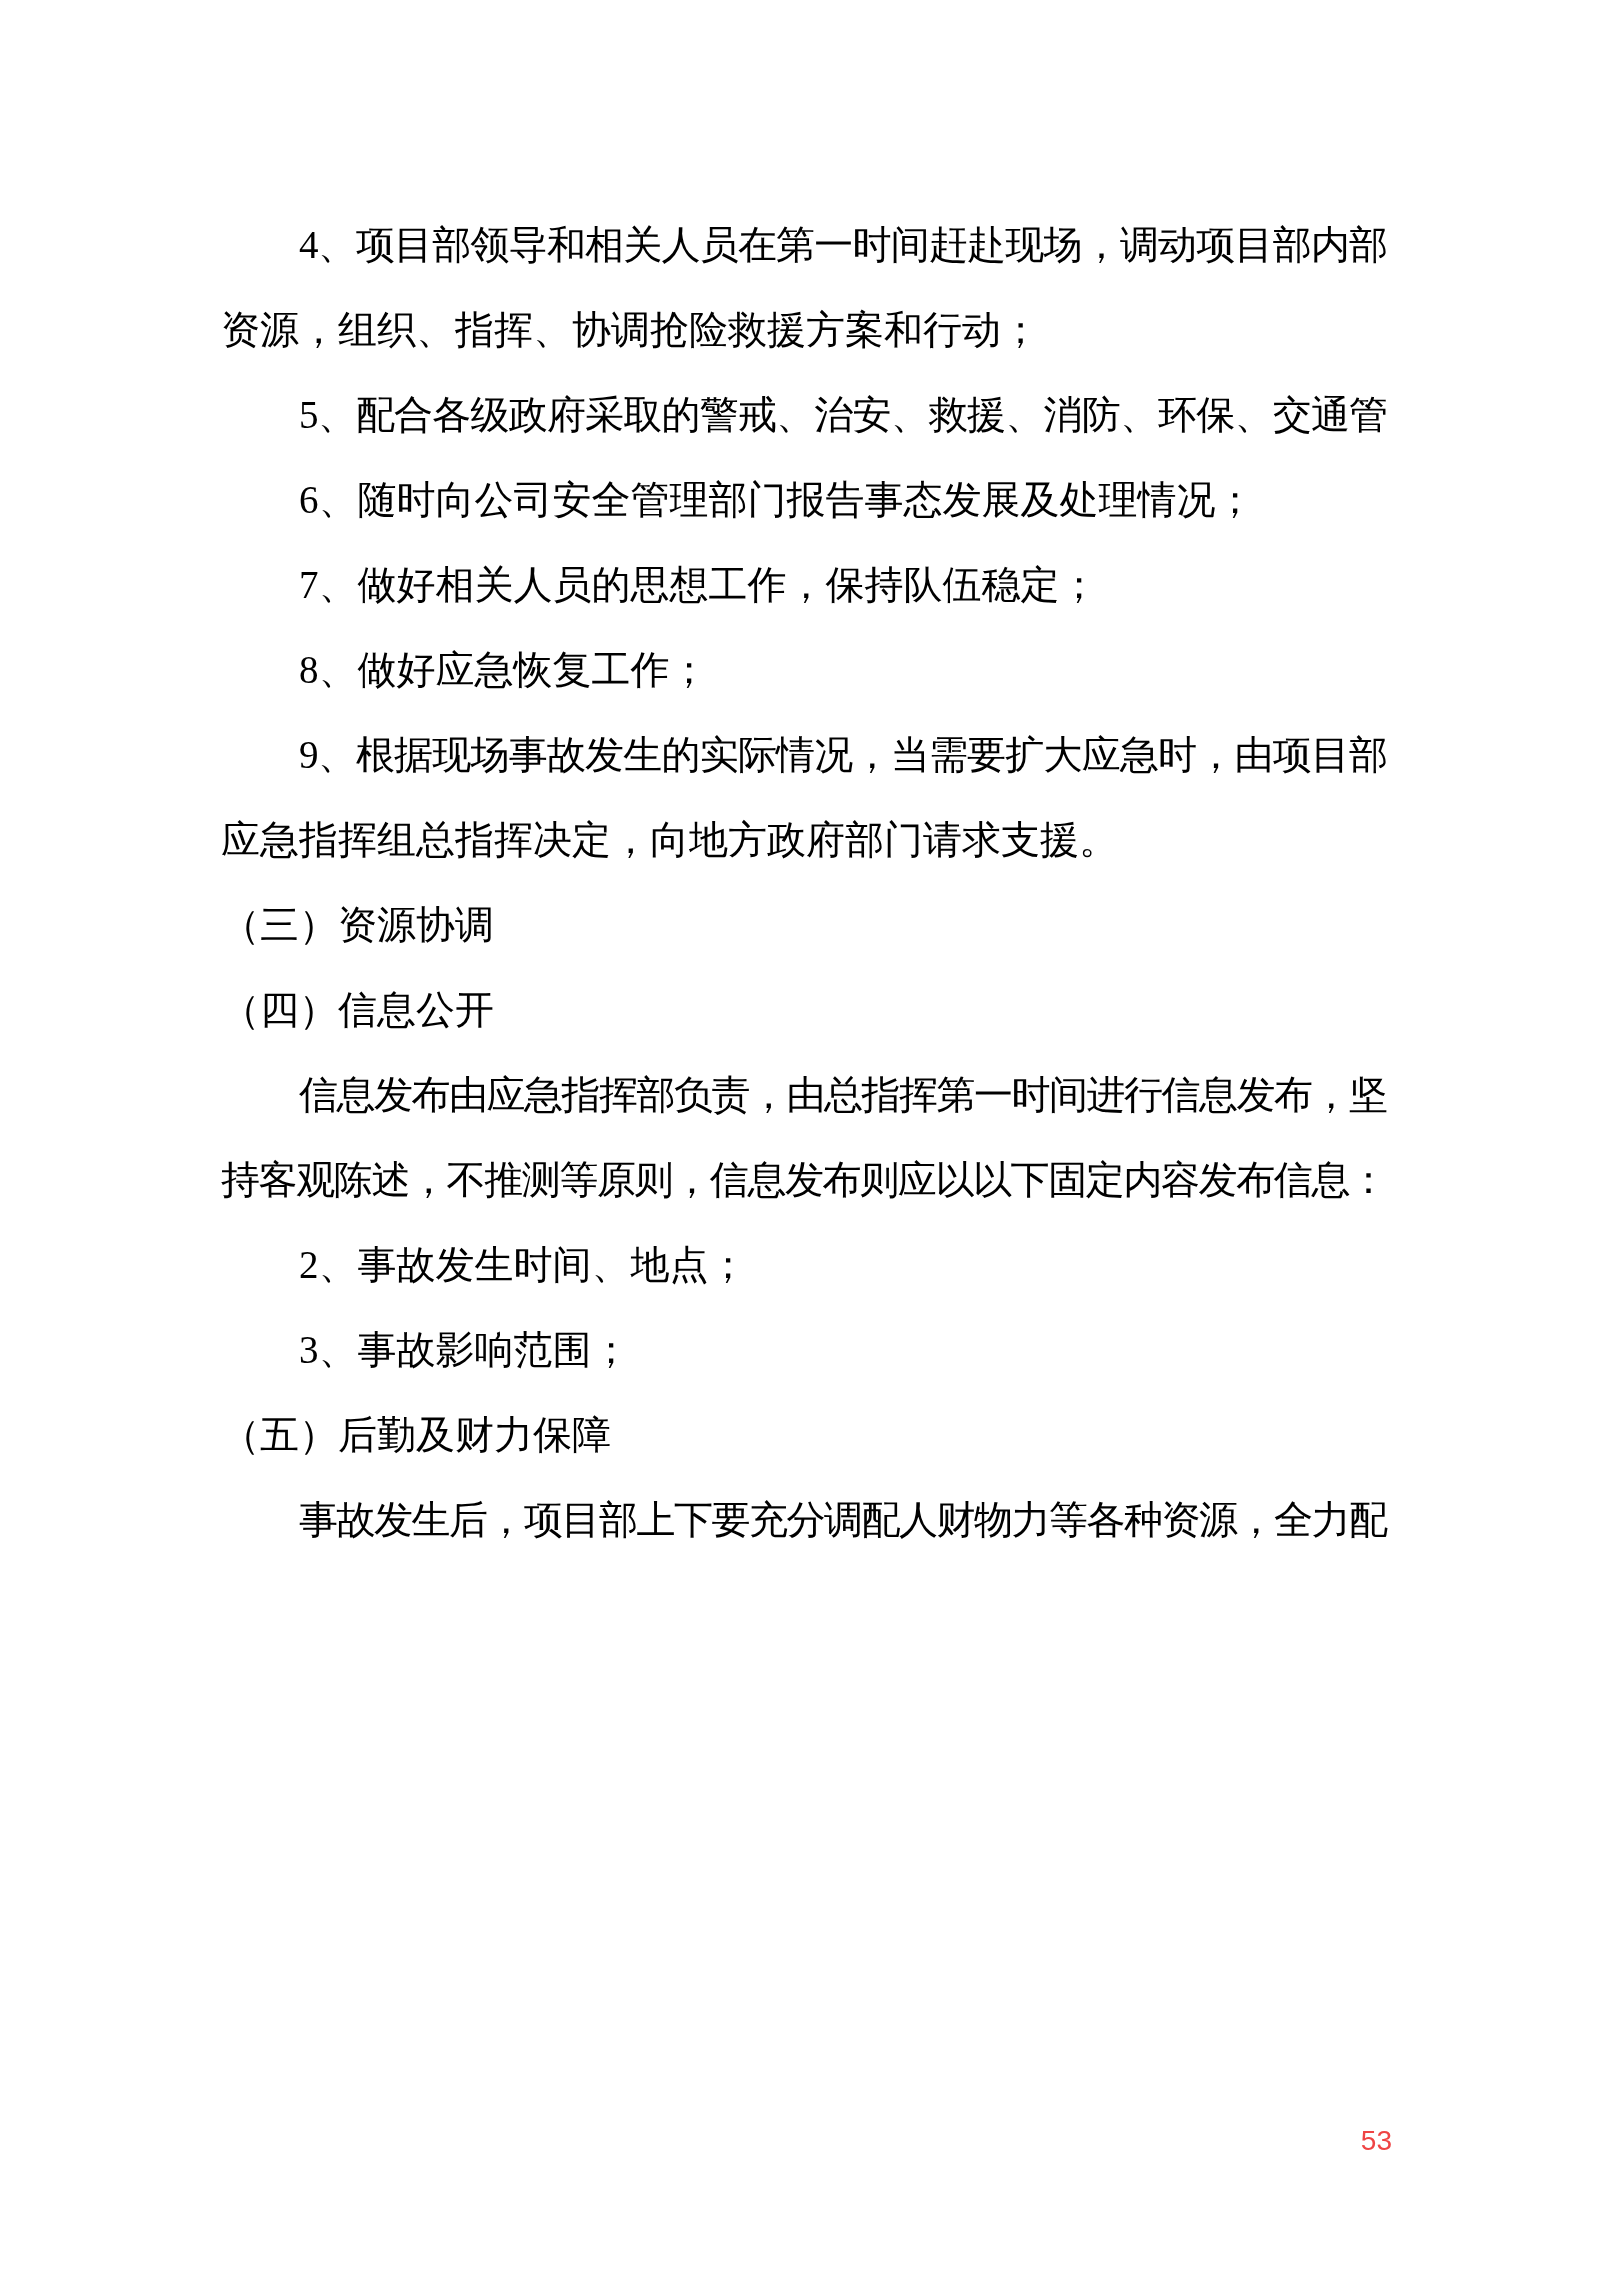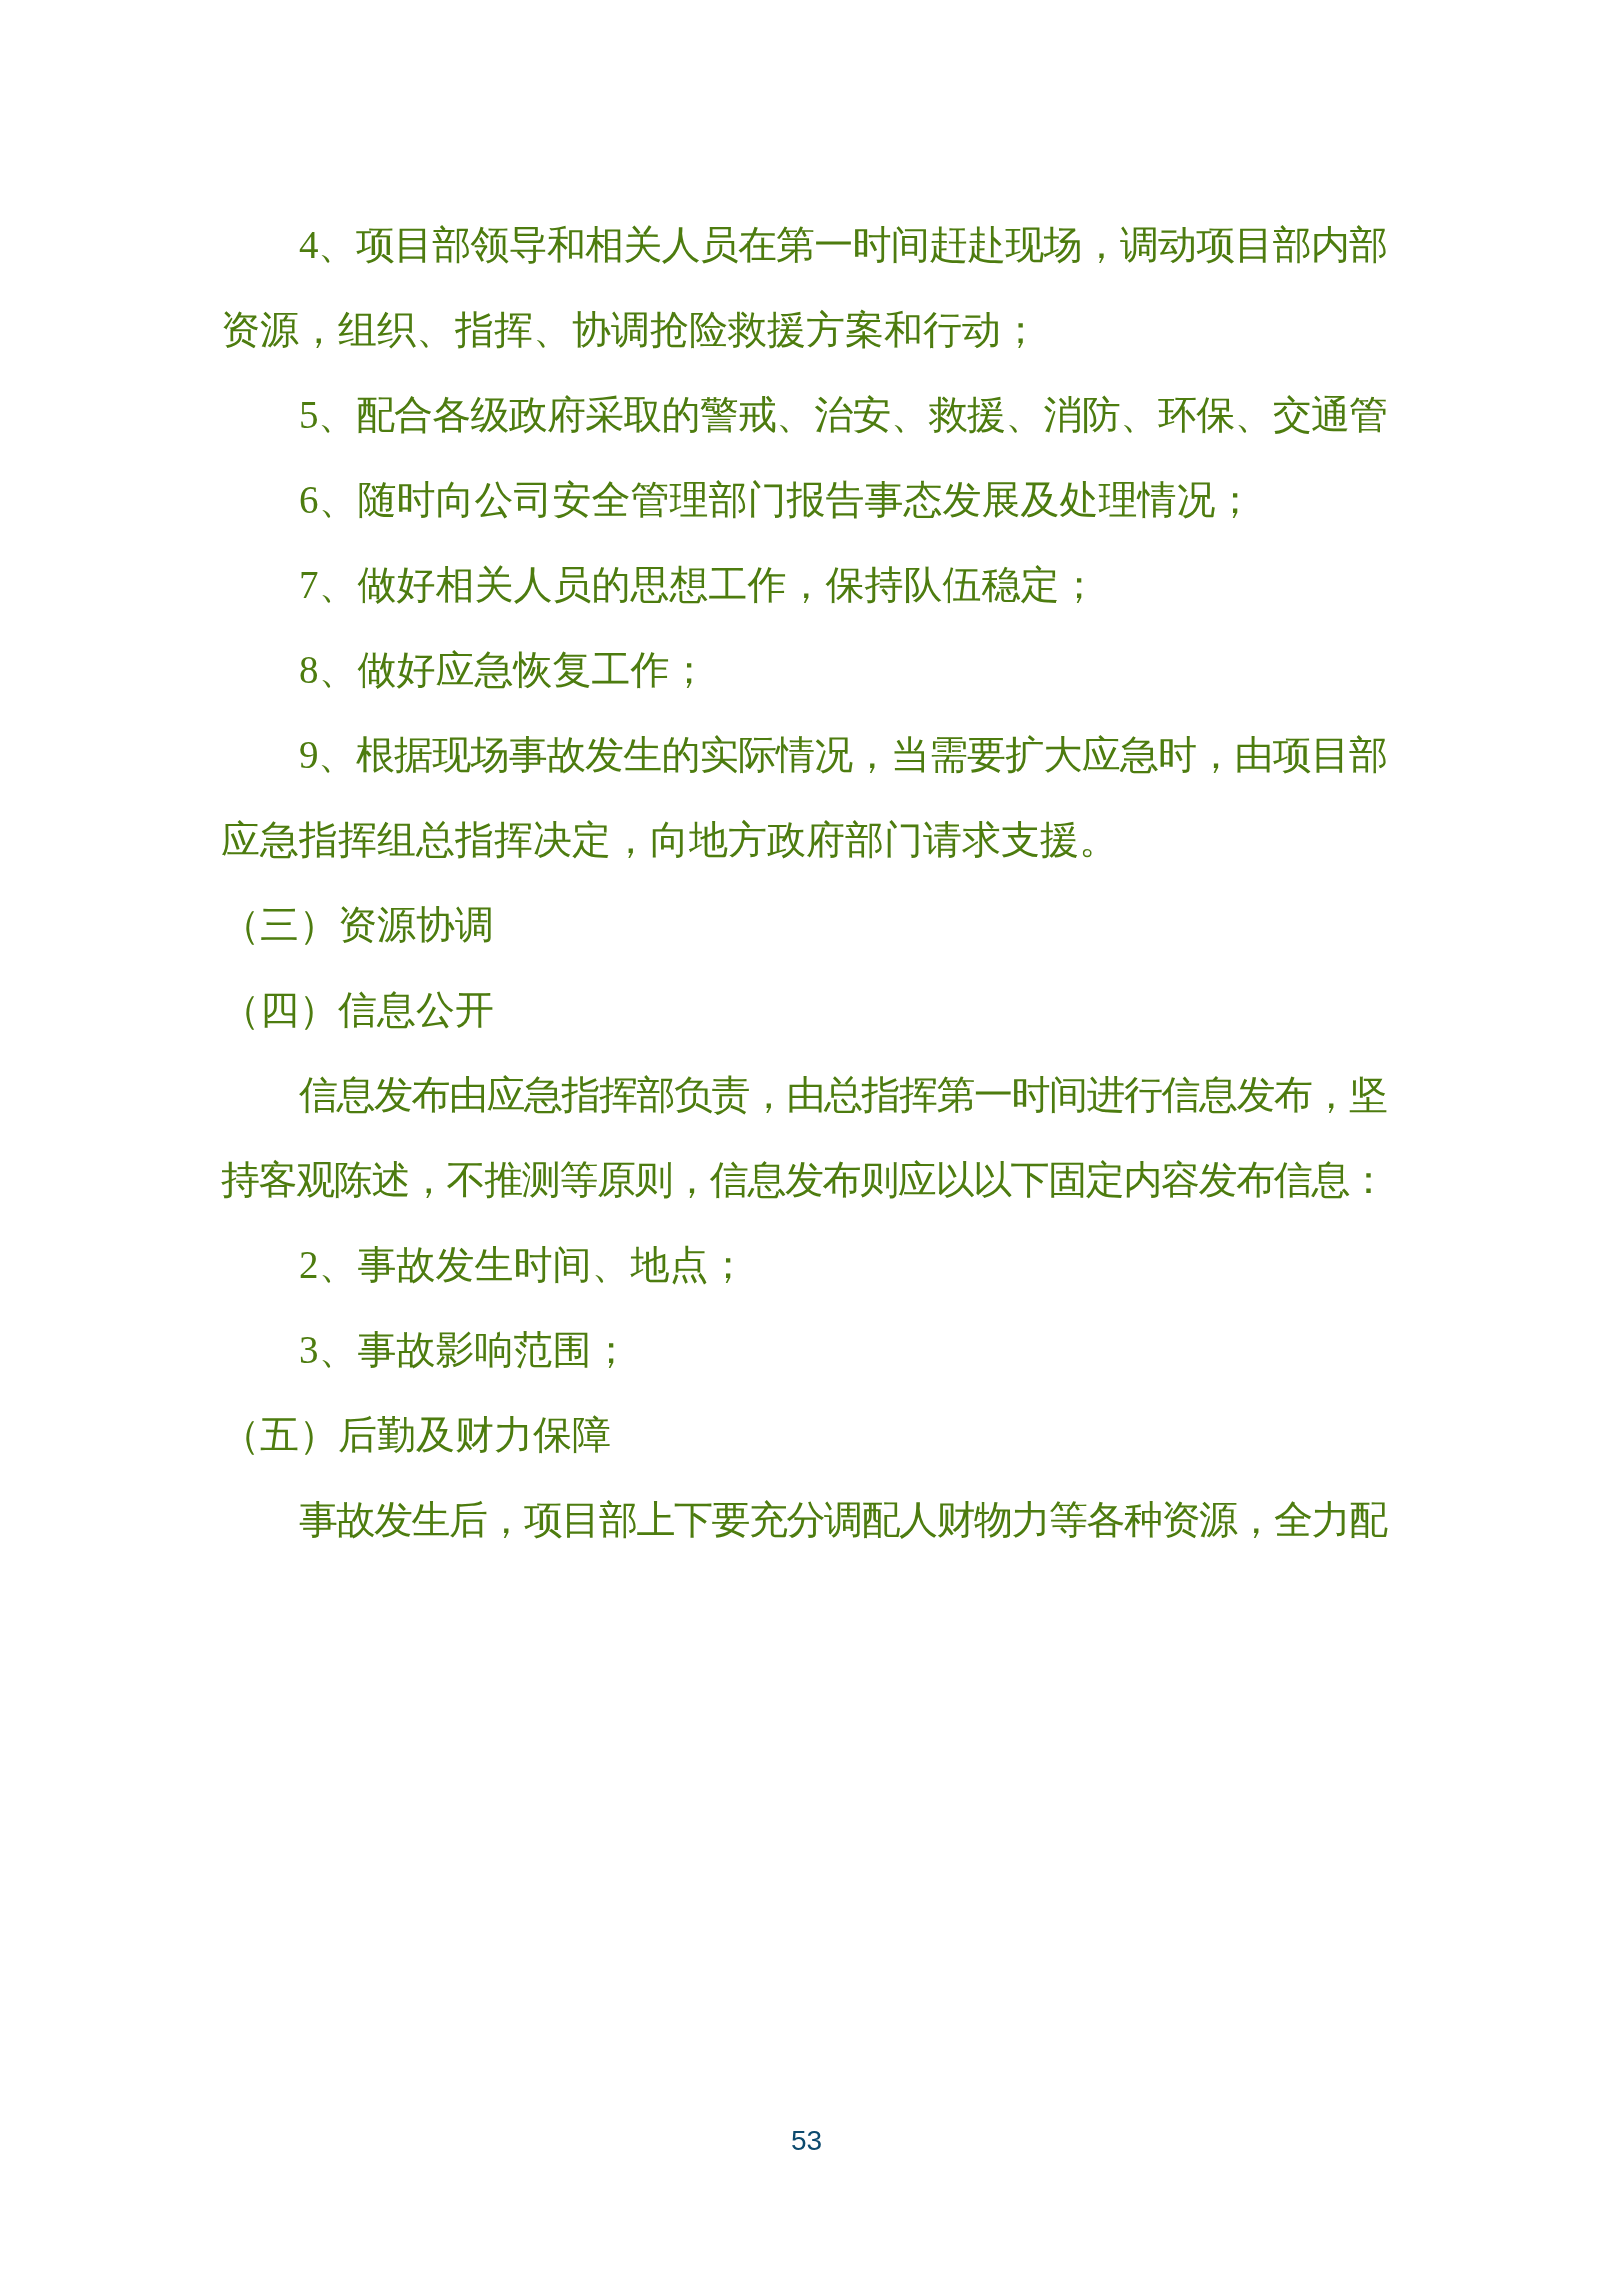--- a/index.html
+++ b/index.html
@@ -20,39 +20,39 @@
     position: absolute;
     left: 221px;
     top: 202px;
     width: 1171px;
   }
   .line {
     height: 85px;
     line-height: 85px;
     font-size: 39px;
     white-space: nowrap;
-    color: #4d7c0f;
+    color: #000000;
   }
   .line.indent {
     padding-left: 78px;
   }
   .line span {
     display: inline-block;
     white-space: nowrap;
   }
   .footer {
     position: absolute;
     left: 221px;
     top: 2125px;
     width: 1171px;
-    text-align: center;
+    text-align: right;
     font-family: "Liberation Sans", "DejaVu Sans", sans-serif;
     font-size: 28px;
     line-height: 31px;
-    color: #0c4a6e;
+    color: #ef4444;
   }
 </style>
 </head>
 <body>
 
 <div class="page">
   <div class="text-block">
       <div class="line indent fill"><span style="letter-spacing: -0.8px;">4、项目部领导和相关人员在第一时间赶赴现场，调动项目部内部</span></div>
       <div class="line"><span>资源，组织、指挥、协调抢险救援方案和行动；</span></div>
       <div class="line indent fill"><span style="letter-spacing: -0.8px;">5、配合各级政府采取的警戒、治安、救援、消防、环保、交通管</span></div>

